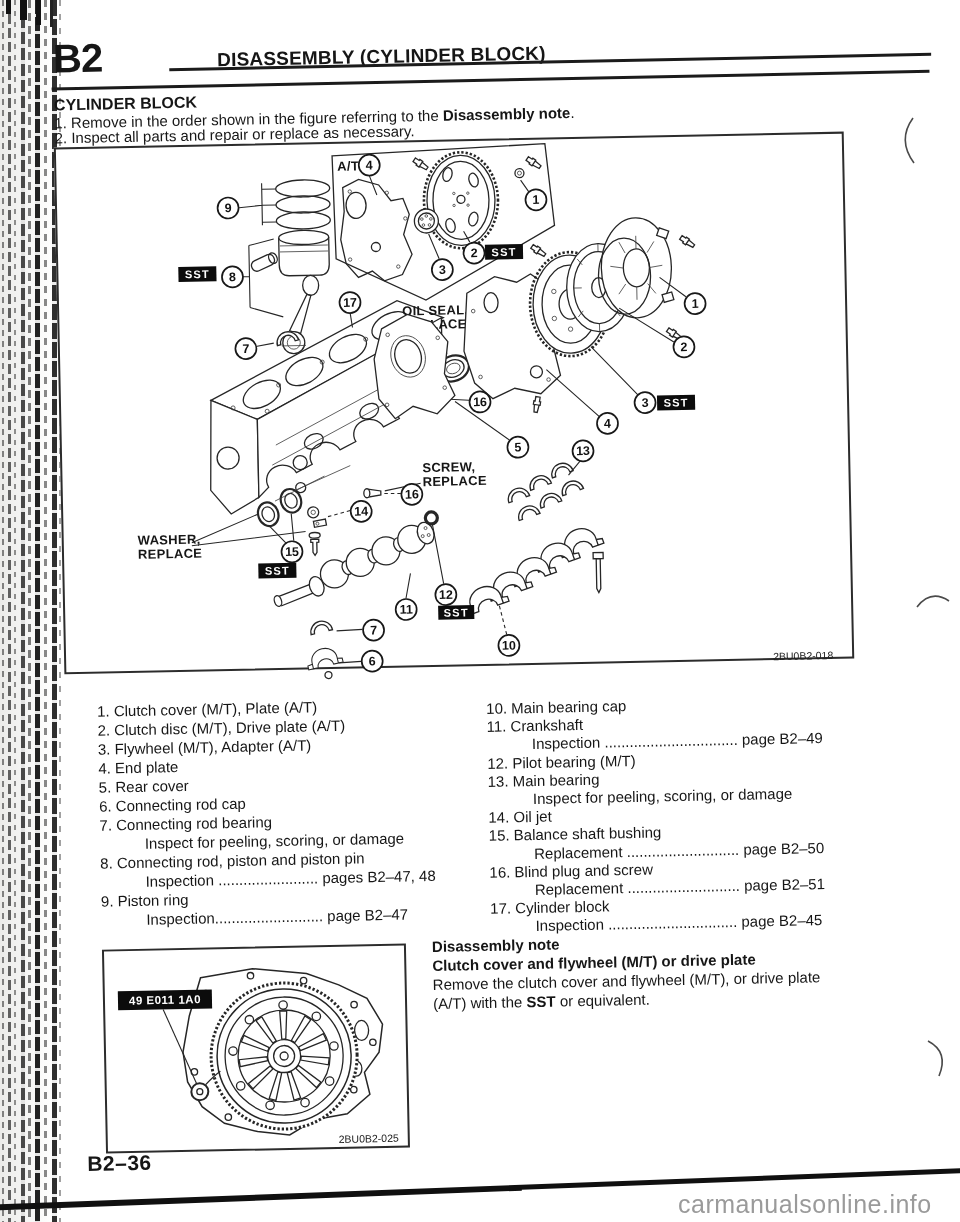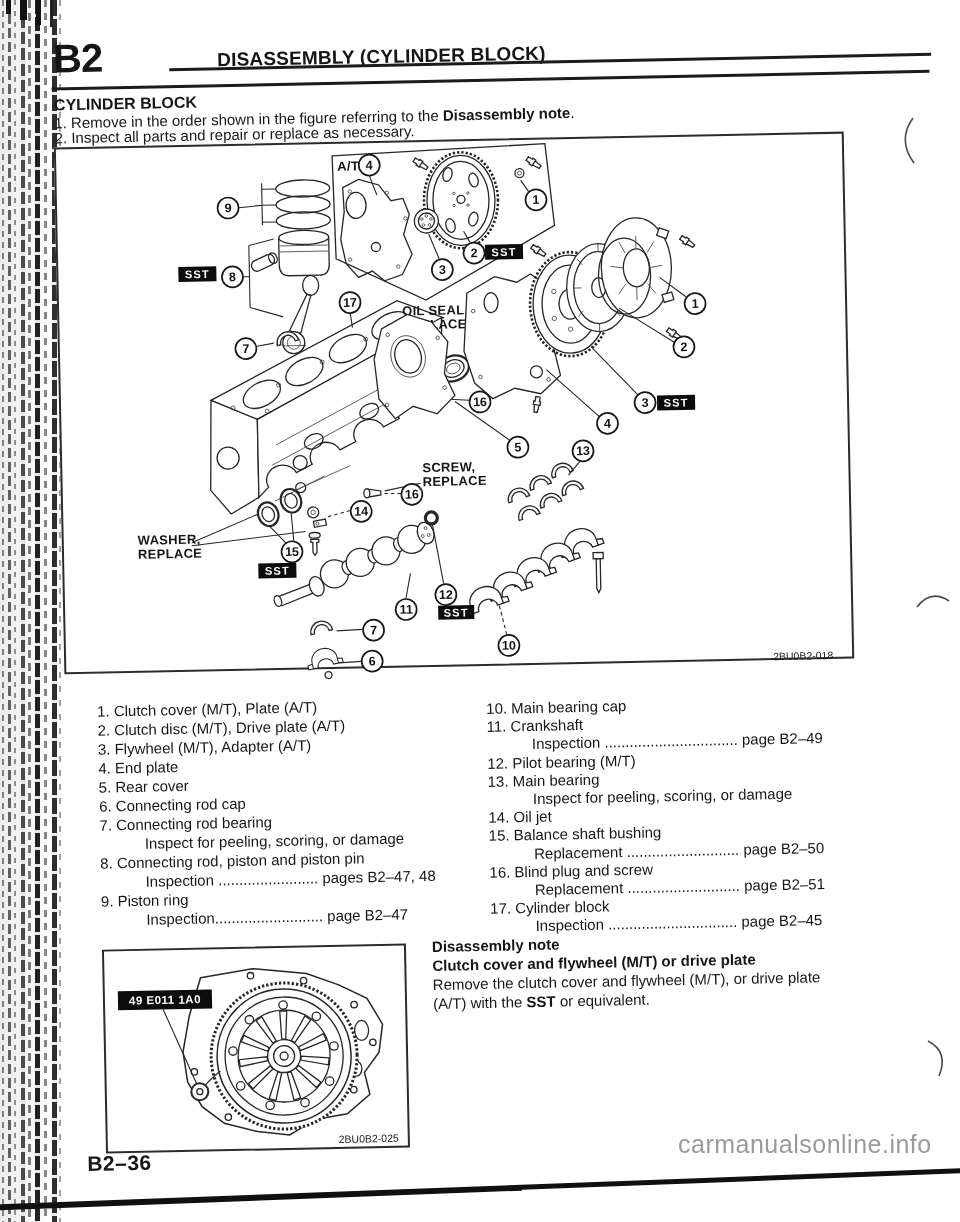--- a/index.html
+++ b/index.html
@@ -40,21 +40,21 @@
   .pl.sub{padding-left:45px;}
   
   #note{left:425px;top:936px;width:470px;font-size:15px;line-height:19px;}
   #note .nh{font-weight:700;}
   
   #pagenum{left:76px;top:1144px;font-size:21px;font-weight:700;letter-spacing:.5px;}
   .bottomrule{background:#101010;}
   #brule1{left:-20px;top:1186px;width:1000px;height:4.5px;transform:rotate(-1deg);}
   #brule2{left:-20px;top:1194px;width:530px;height:1.6px;transform:rotate(-1deg);}
   #artifacts{left:0;top:0;z-index:3;pointer-events:none;}
-  #watermark{left:678px;top:1130px;font-size:25px;color:#9a9a9a;z-index:4;letter-spacing:.5px;}
+  #watermark{left:678px;top:1190px;font-size:25px;color:#9a9a9a;z-index:4;letter-spacing:.5px;}
   
   svg{overflow:visible;display:block;}
   .s{stroke:#262626;stroke-width:1.3;fill:none;}
   .sw{stroke:#262626;stroke-width:1.3;fill:#fff;}
   .thick{stroke-width:2.2;}
   .ln{stroke:#262626;stroke-width:1.1;fill:none;}
   .lnd{stroke-dasharray:3.5,3;}
   .thin{stroke:#3a3a3a;stroke-width:.8;fill:none;}
   .teeth{stroke:#262626;stroke-width:2.6;fill:none;stroke-dasharray:2.3,2;}
   .co circle{fill:#fff;stroke:#181818;stroke-width:1.7;}

